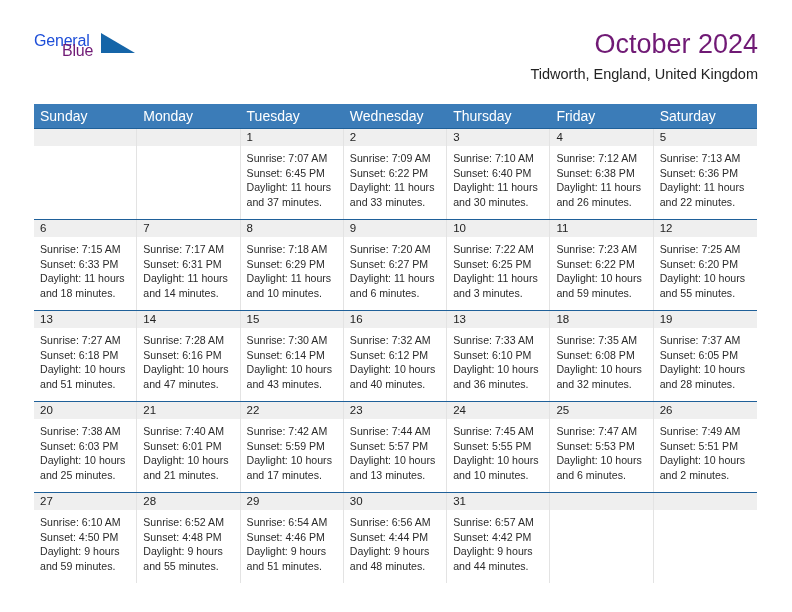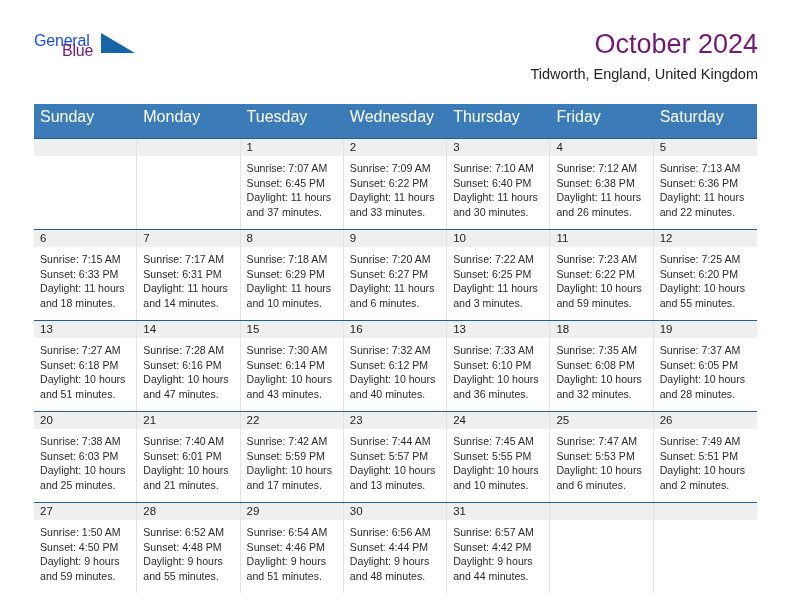--- a/index.html
+++ b/index.html
@@ -94,23 +94,23 @@
     top: 104px;
     width: 723px;
     border-collapse: collapse;
     table-layout: fixed;
   }
 
   .cal th {
     background: #3b7cb8;
     color: #ffffff;
     font-weight: normal;
-    font-size: 16px;
+    font-size: 14px;
     text-align: left;
-    padding: 4px 0 12px 6px;
+    padding: 4px 0 4px 6px;
     height: 19px;
     box-sizing: border-box;
     border: none;
   }
 
   .week-row > td {
     border-top: 1.4px solid #1f6099;
     padding: 0;
     vertical-align: top;
     height: 90px;
@@ -509,21 +509,21 @@
               </div>
             </div>
           </td>
       </tr>
 
       <tr class="week-row">
         <td>
             <div class="cell">
               <div class="daynum">27</div>
               <div class="lines">
-                <div>Sunrise: 1:50 AM</div>
+                <div>Sunrise: 6:10 AM</div>
                 <div>Sunset: 4:50 PM</div>
                 <div>Daylight: 9 hours</div>
                 <div>and 59 minutes.</div>
               </div>
             </div>
           </td>
         <td>
             <div class="cell">
               <div class="daynum">28</div>
               <div class="lines">

